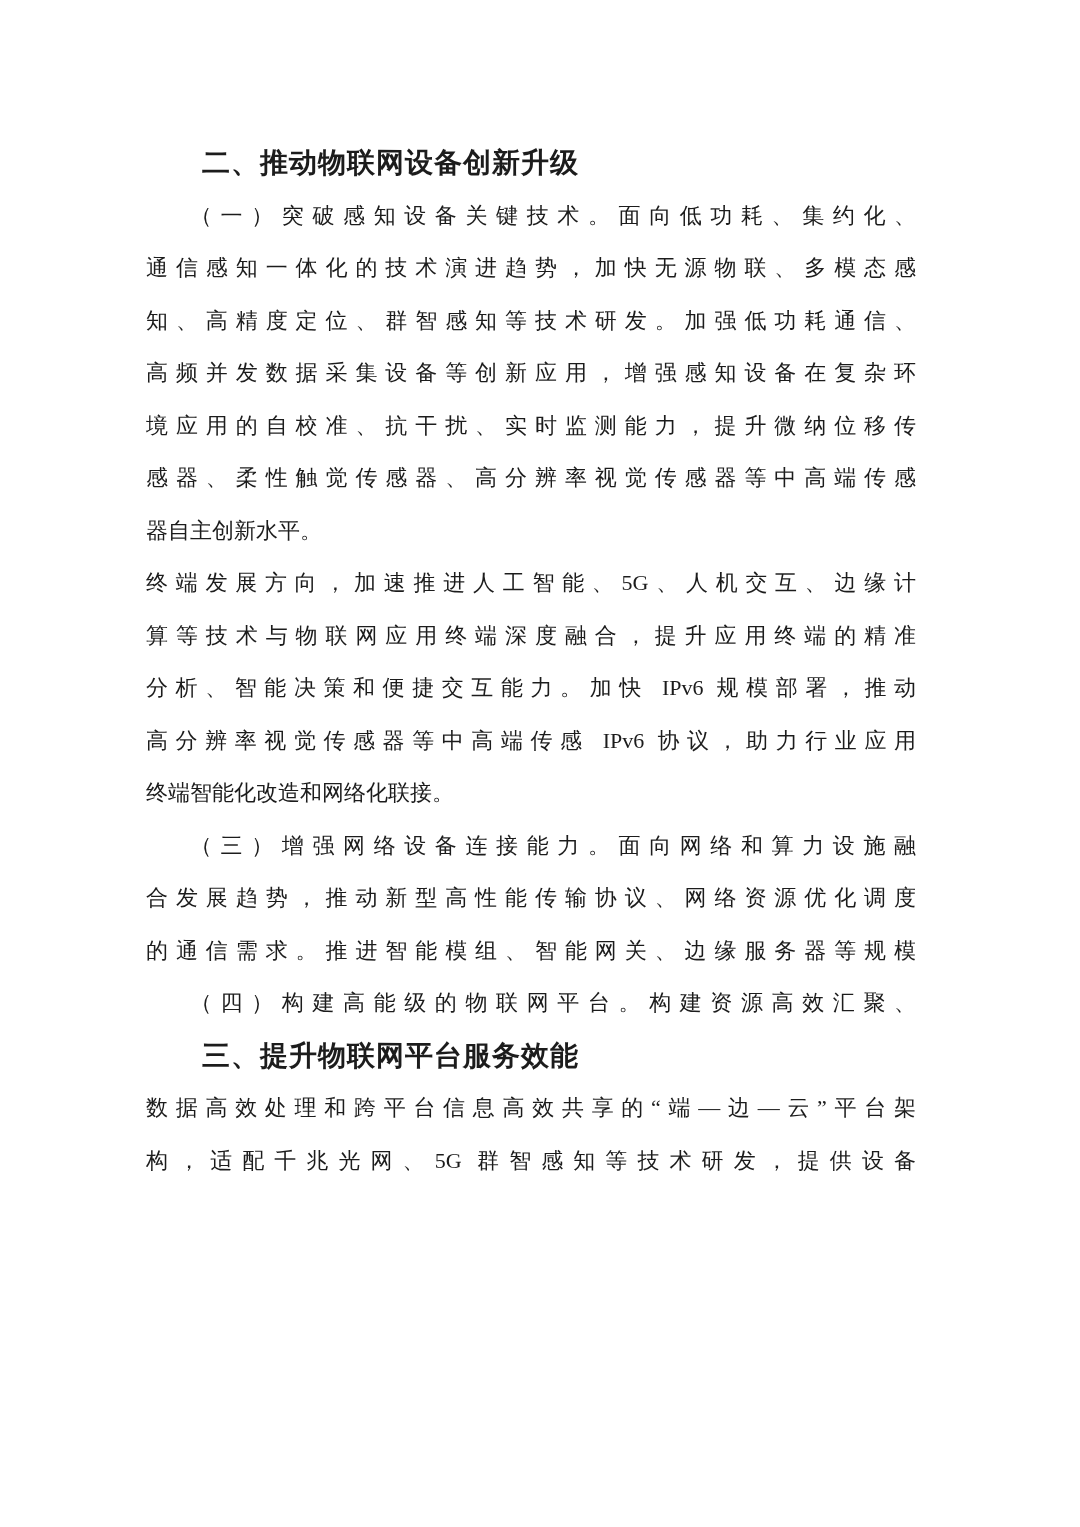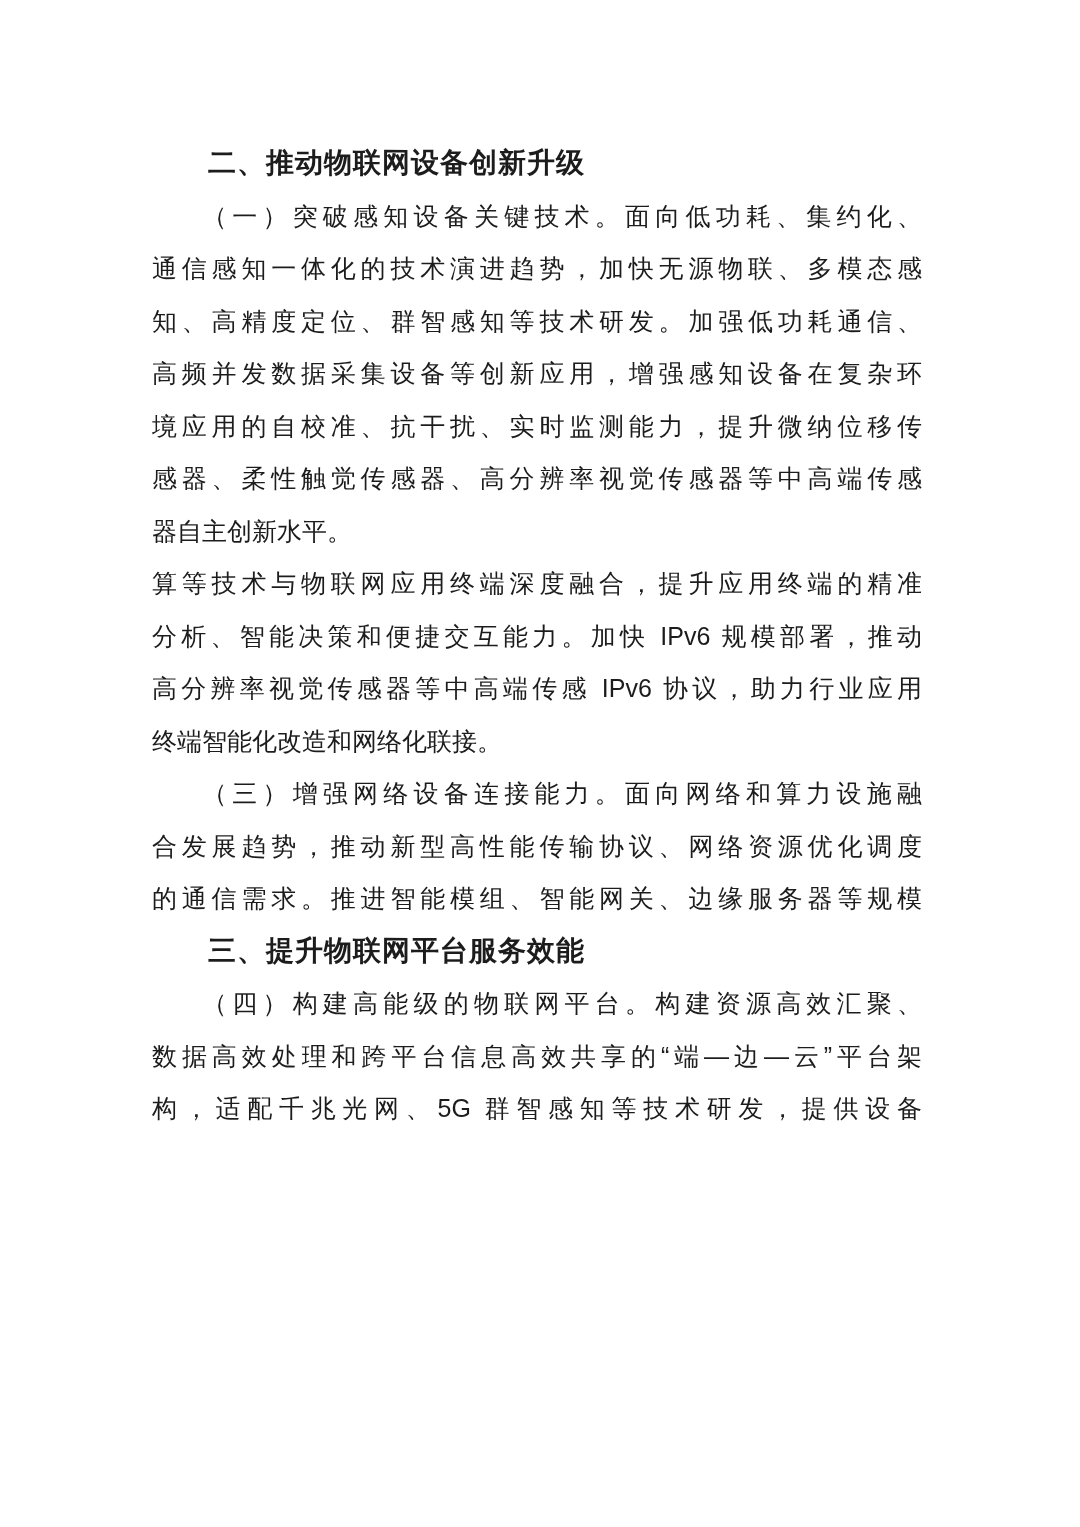--- a/index.html
+++ b/index.html
@@ -9,35 +9,35 @@
   }
   .page {
     position: relative;
     width: 1080px;
     height: 1527px;
     background: #ffffff;
     overflow: hidden;
   }
   .text-column {
     position: absolute;
-    left: 152px;
+    left: 146px;
     top: 137px;
     width: 770px;
     color: #1c1c1c;
   }
   .line {
     height: 52.5px;
     line-height: 52.5px;
     white-space: nowrap;
     overflow: visible;
   }
   
   .body-line {
-    font-family: Liberation Sans, sans-serif;
-    font-size: 25px;
+    font-family: Liberation Serif, serif;
+    font-size: 22px;
     white-space: normal;
   }
   
   .full {
     text-align: justify;
     text-align-last: justify;
   }
   
   .first {
     text-indent: 2em;
@@ -67,29 +67,30 @@
     <div class="line heading">二、推动物联网设备创新升级</div>
 
     <div class="line body-line first">（一）突破感知设备关键技术。面向低功耗、集约化、</div>
     <div class="line body-line full">通信感知一体化的技术演进趋势，加快无源物联、多模态感</div>
     <div class="line body-line full">知、高精度定位、群智感知等技术研发。加强低功耗通信、</div>
     <div class="line body-line full">高频并发数据采集设备等创新应用，增强感知设备在复杂环</div>
     <div class="line body-line full">境应用的自校准、抗干扰、实时监测能力，提升微纳位移传</div>
     <div class="line body-line full">感器、柔性触觉传感器、高分辨率视觉传感器等中高端传感</div>
     <div class="line body-line end">器自主创新水平。</div>
 
+    <div class="line body-line full">终端发展方向，加速推进人工智能、5G、人机交互、边缘计</div>
     <div class="line body-line full">算等技术与物联网应用终端深度融合，提升应用终端的精准</div>
     <div class="line body-line full">分析、智能决策和便捷交互能力。加快 IPv6 规模部署，推动</div>
     <div class="line body-line full">高分辨率视觉传感器等中高端传感 IPv6 协议，助力行业应用</div>
     <div class="line body-line end">终端智能化改造和网络化联接。</div>
 
     <div class="line body-line first">（三）增强网络设备连接能力。面向网络和算力设施融</div>
     <div class="line body-line full">合发展趋势，推动新型高性能传输协议、网络资源优化调度</div>
     <div class="line body-line full">的通信需求。推进智能模组、智能网关、边缘服务器等规模</div>
 
+    <div class="line body-line first">（四）构建高能级的物联网平台。构建资源高效汇聚、</div>
+
     <div class="line heading">三、提升物联网平台服务效能</div>
-
-    <div class="line body-line first">（四）构建高能级的物联网平台。构建资源高效汇聚、</div>
     <div class="line body-line full">数据高效处理和跨平台信息高效共享的“端—边—云”平台架</div>
     <div class="line body-line full">构，适配千兆光网、5G 群智感知等技术研发，提供设备</div>
 
   </div>
 </div>
 
 </body></html>

